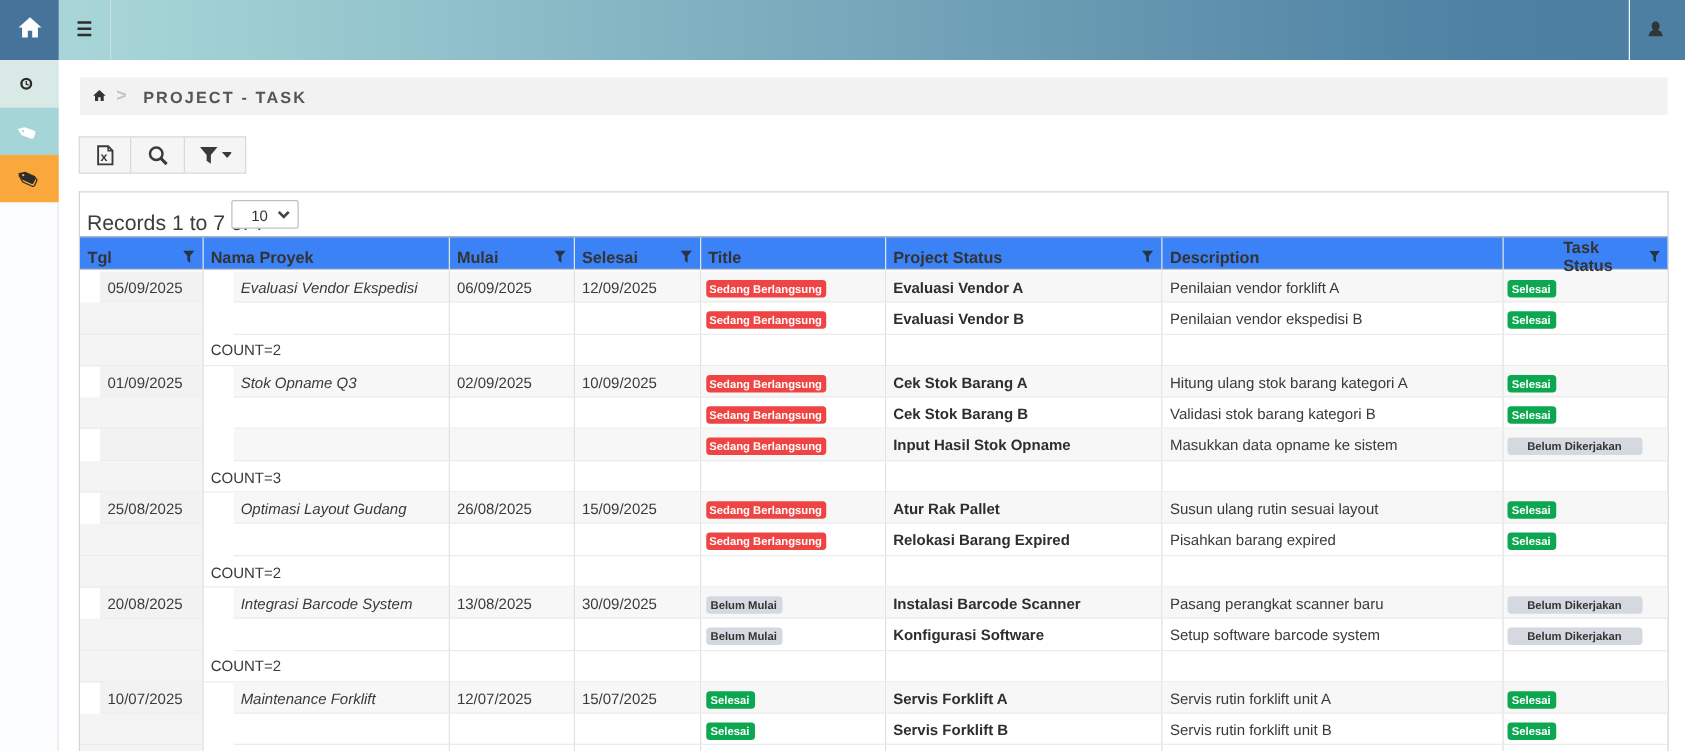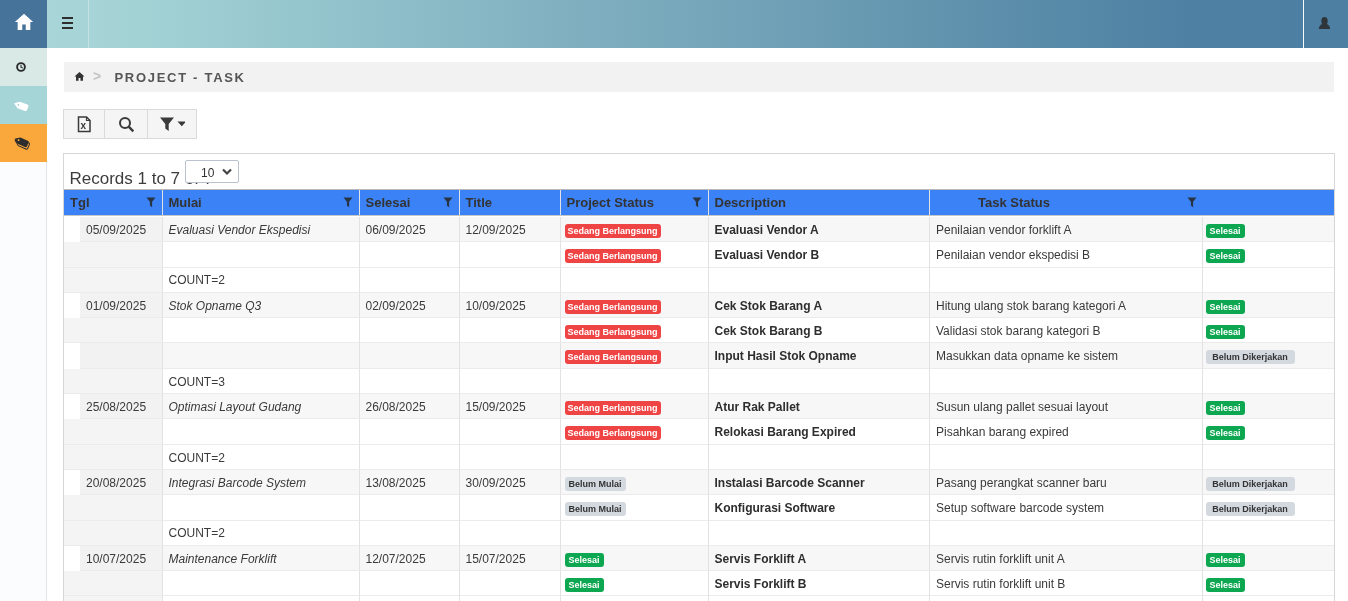--- a/index.html
+++ b/index.html
@@ -55,28 +55,28 @@
   #grows { position:absolute; left:0; top:63px; width:1270px; height:385px; overflow:hidden;
     display:grid; grid-template-columns:98.5px 197px 100px 101px 148px 221.5px 272.5px 131.5px;
     grid-auto-rows:25.3px; }
   .c { border-right:1px solid #e2e2e2; border-bottom:1px solid #ebebeb;
     display:flex; align-items:center; padding-left:6px; padding-top:1.5px; font-size:12px; color:#3a3a3a;
     white-space:nowrap; overflow:hidden; }
   .c.last { border-right:none; }
   .c.tgl { background:#f4f4f4; }
   .g .c { background:#f7f7f7; }
   .g .c.tgl { background:#f2f2f2;margin-left:16px; }
-  .c.np { font-style:italic; }
+  .c.np { font-style:italic;margin-left:24px; }
   .c.ti { font-weight:bold; color:#2e2e2e; }
   .c.ps { padding-left:4px; }
   .c.ts { padding-left:3px; }
 
   .badge { display:inline-block; height:14px; line-height:14px; position:relative; top:0.8px; border-radius:3px;
     font-size:9px; font-weight:bold; color:#fff; text-align:center; font-style:normal; }
-  .w-sb { width:96px; } .w-sl { width:39px; } .w-bm { width:61px; } .w-bd { width:89px; }
+  .w-sb { width:96px; } .w-sl { width:39px; } .w-bm { width:61px; } .w-bd { width:108px; }
   .b-or { background:#ef4444; }
   .b-gr { background:#0ca750; }
   .b-gy { background:#d4d9e0; color:#333; }
 </style>
 </head>
 <body>
 
 <div class="abs" id="topbar"></div>
 <div class="abs" id="homeblock">
   <svg class="abs" style="left:13px;top:12px" width="22" height="20" viewBox="0 0 24 24">
@@ -155,20 +155,21 @@
         <span>10</span>
       <svg style="position:absolute;right:6px;top:7px" width="10" height="8" viewBox="0 0 10 8">
         <path d="M1 1.5 L5 5.5 L9 1.5" fill="none" stroke="#444" stroke-width="2.2"></path>
       </svg>
     </div>
   </div>
   <div id="ghead">
     <div class="hc">Tgl<svg class="fun" width="10" height="11" viewBox="0 0 10 11">
           <path d="M0.5 0.5 h9 l-3.4 4.2 v5.5 l-2.2 -1.7 v-3.8 Z" fill="#273444"></path>
         </svg></div>
+    <div class="hc">Nama Proyek</div>
     <div class="hc">Mulai<svg class="fun" width="10" height="11" viewBox="0 0 10 11">
           <path d="M0.5 0.5 h9 l-3.4 4.2 v5.5 l-2.2 -1.7 v-3.8 Z" fill="#273444"></path>
         </svg></div>
     <div class="hc">Selesai<svg class="fun" width="10" height="11" viewBox="0 0 10 11">
           <path d="M0.5 0.5 h9 l-3.4 4.2 v5.5 l-2.2 -1.7 v-3.8 Z" fill="#273444"></path>
         </svg></div>
     <div class="hc">Title</div>
     <div class="hc">Project Status<svg class="fun" width="10" height="11" viewBox="0 0 10 11">
           <path d="M0.5 0.5 h9 l-3.4 4.2 v5.5 l-2.2 -1.7 v-3.8 Z" fill="#273444"></path>
         </svg></div>
@@ -200,21 +201,21 @@
           <span class="badge b-gr w-sl">Selesai</span>
         </div></div>
       <div style="display:contents" class="g"><div class="c tgl"></div><div class="c np"></div><div class="c"></div><div class="c"></div><div class="c ps">
           <span class="badge b-or w-sb">Sedang Berlangsung</span>
         </div><div class="c ti">Input Hasil Stok Opname</div><div class="c">Masukkan data opname ke sistem</div><div class="c ts last">
           <span class="badge b-gy w-bd">Belum Dikerjakan</span>
         </div></div>
       <div style="display:contents" class=""><div class="c tgl"></div><div class="c ">COUNT=3</div><div class="c"></div><div class="c"></div><div class="c ps"></div><div class="c ti"></div><div class="c"></div><div class="c ts last"></div></div>
       <div style="display:contents" class="g"><div class="c tgl">25/08/2025</div><div class="c np">Optimasi Layout Gudang</div><div class="c">26/08/2025</div><div class="c">15/09/2025</div><div class="c ps">
           <span class="badge b-or w-sb">Sedang Berlangsung</span>
-        </div><div class="c ti">Atur Rak Pallet</div><div class="c">Susun ulang pallet sesuai layout</div><div class="c ts last">
+        </div><div class="c ti">Atur Rak Pallet</div><div class="c">Susun ulang rutin sesuai layout</div><div class="c ts last">
           <span class="badge b-gr w-sl">Selesai</span>
         </div></div>
       <div style="display:contents" class=""><div class="c tgl"></div><div class="c np"></div><div class="c"></div><div class="c"></div><div class="c ps">
           <span class="badge b-or w-sb">Sedang Berlangsung</span>
         </div><div class="c ti">Relokasi Barang Expired</div><div class="c">Pisahkan barang expired</div><div class="c ts last">
           <span class="badge b-gr w-sl">Selesai</span>
         </div></div>
       <div style="display:contents" class=""><div class="c tgl"></div><div class="c ">COUNT=2</div><div class="c"></div><div class="c"></div><div class="c ps"></div><div class="c ti"></div><div class="c"></div><div class="c ts last"></div></div>
       <div style="display:contents" class="g"><div class="c tgl">20/08/2025</div><div class="c np">Integrasi Barcode System</div><div class="c">13/08/2025</div><div class="c">30/09/2025</div><div class="c ps">
           <span class="badge b-gy w-bm">Belum Mulai</span>

